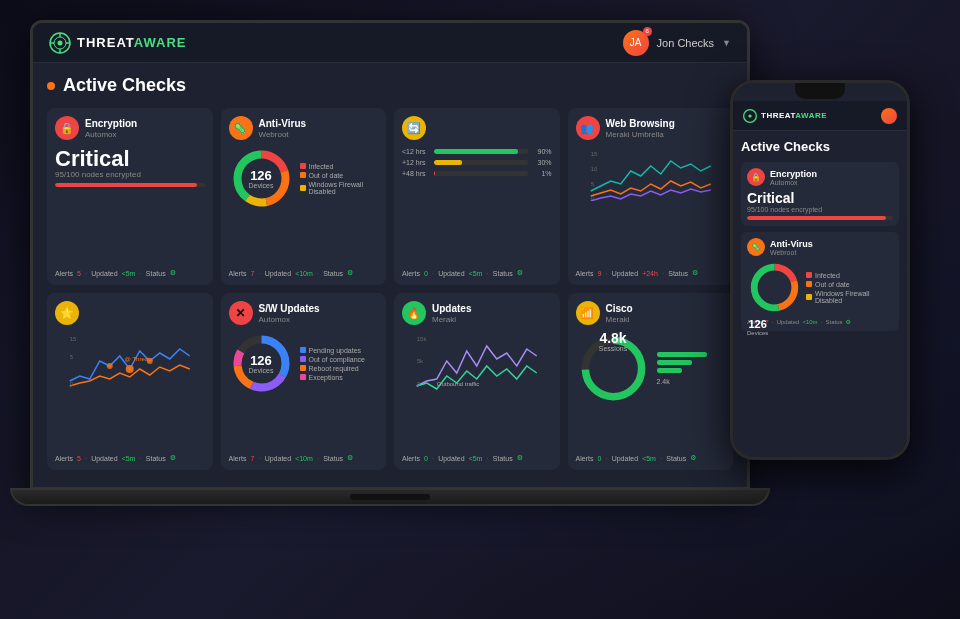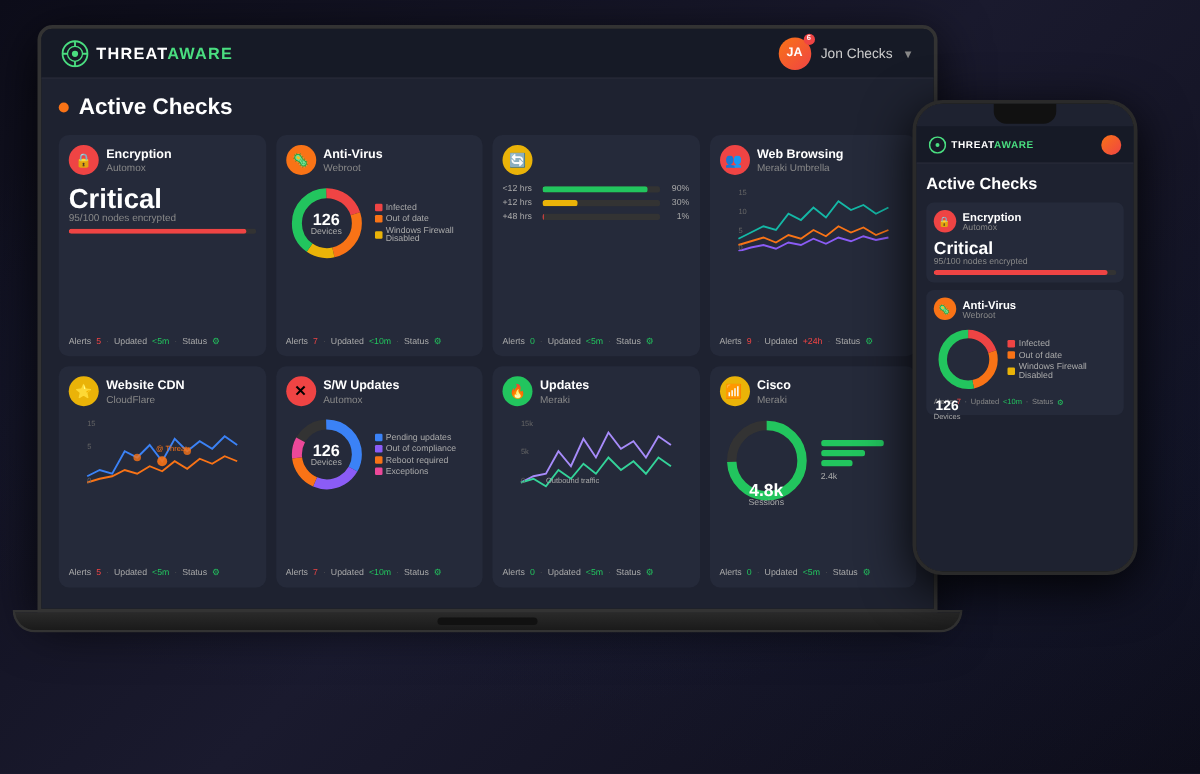--- a/index.html
+++ b/index.html
@@ -123,21 +123,21 @@
     .avatar-circle {
       width: 26px;
       height: 26px;
       border-radius: 50%;
       background: linear-gradient(135deg, #f97316, #ef4444);
       display: flex;
       align-items: center;
       justify-content: center;
       font-size: 10px;
       color: white;
-      font-weight: bold;
+      font-weight: normal;
       position: relative;
     }
 
     .avatar-badge {
       position: absolute;
       top: -3px;
       right: -3px;
       width: 9px;
       height: 9px;
       background: #ef4444;
@@ -276,21 +276,21 @@
 
     
     .backup-bars { display: flex; flex-direction: column; gap: 4px; margin-top: 2px; }
     .backup-row { display: flex; align-items: center; gap: 4px; }
     .backup-label { font-size: 7px; color: #aaa; width: 28px; flex-shrink: 0; }
     .backup-bar-bg { flex: 1; height: 5px; background: #333; border-radius: 2px; overflow: hidden; }
     .backup-bar-fill { height: 100%; border-radius: 2px; }
     .backup-pct { font-size: 7px; color: #aaa; width: 20px; text-align: right; }
 
     
-    .gauge-wrapper { position: relative; display: flex; align-items: flex-end; justify-content: center; width: 75px; height: 75px; }
+    .gauge-wrapper { position: relative; display: flex; align-items: flex-start; justify-content: center; width: 75px; height: 75px; }
     .gauge-center { position: absolute; text-align: center; }
     .gauge-value { font-size: 14px; font-weight: bold; color: white; line-height: 1; }
     .gauge-unit { font-size: 7px; color: #aaa; }
 
     
     .phone {
       position: absolute;
       right: 50px;
       top: 80px;
       width: 180px;
@@ -576,24 +576,20 @@
                   <span class="footer-val red">+24h</span>
                   <span class="footer-divider">·</span>
                   <span class="footer-label">Status</span>
                   <span class="footer-val green">⚙</span>
                 </div>
               </div>
 
               <div class="card">
                 <div class="card-header">
                   <div class="card-icon icon-yellow">⭐</div>
-                  <div class="card-title-block">
-                    <div class="card-title">Website CDN</div>
-                    <div class="card-subtitle">CloudFlare</div>
-                  </div>
                 </div>
                 <div class="card-body">
                   <svg viewBox="0 0 120 60" width="100%" height="60">
                     <polyline points="0,50 10,45 20,48 30,30 40,35 50,25 60,38 70,20 80,30 90,22 100,28 110,18 120,25" fill="none" stroke="#3b82f6" stroke-width="1.5"></polyline>
                     <polyline points="0,55 10,52 20,50 30,45 40,48 50,42 60,46 70,38 80,44 90,36 100,40 110,34 120,38" fill="none" stroke="#f97316" stroke-width="1.5"></polyline>
                     <circle cx="40" cy="35" r="3" fill="#f97316" opacity="0.8"></circle>
                     <circle cx="60" cy="38" r="4" fill="#f97316" opacity="0.9"></circle>
                     <circle cx="80" cy="30" r="3" fill="#f97316" opacity="0.8"></circle>
                     <text x="55" y="30" fill="#f97316" font-size="6">@ Threats</text>
                     <text x="0" y="10" fill="#666" font-size="6">15</text>

